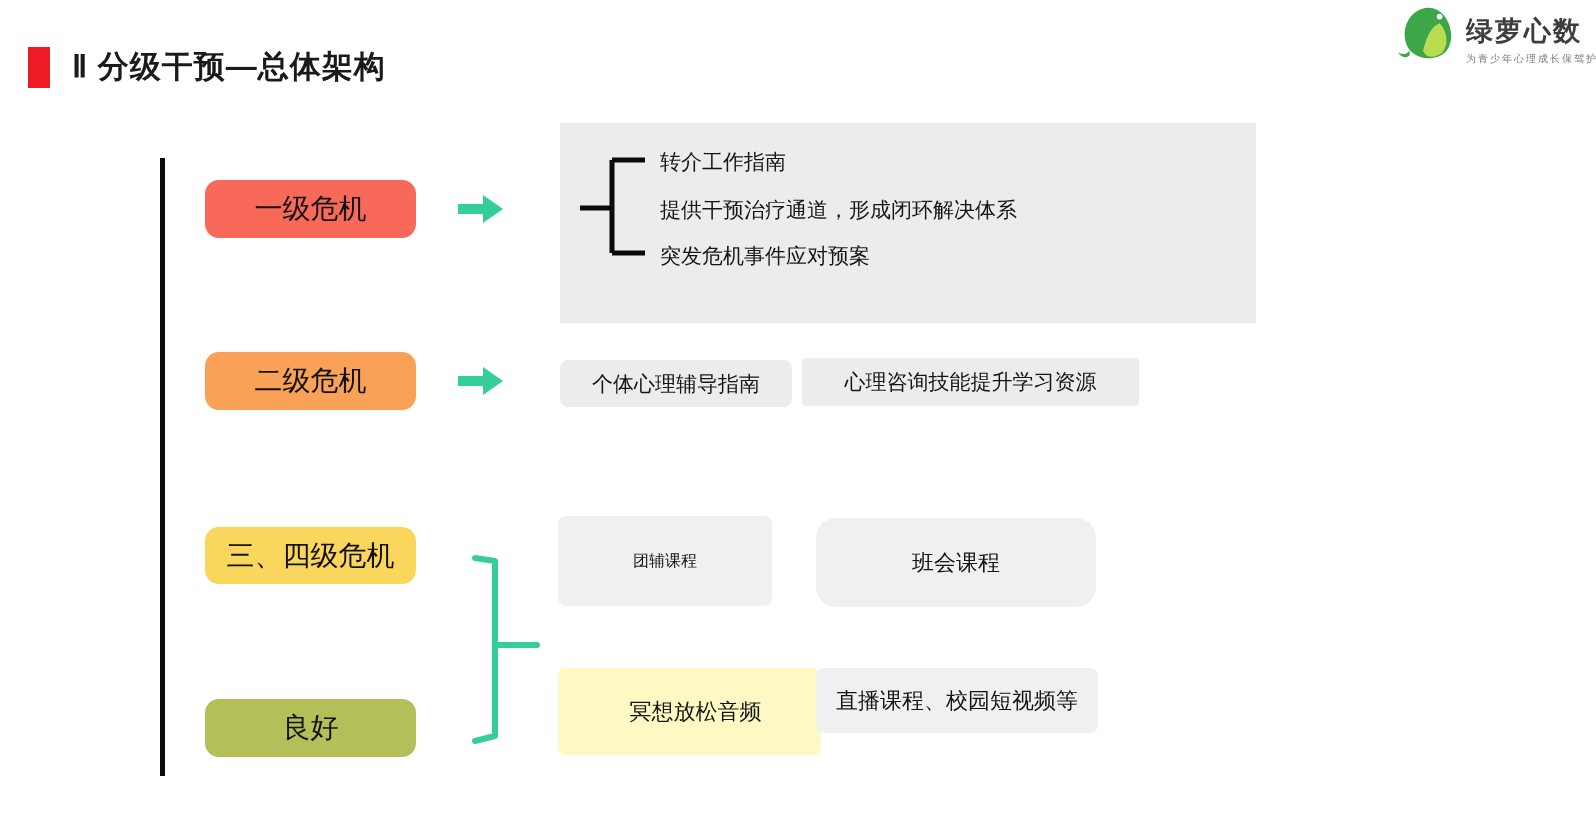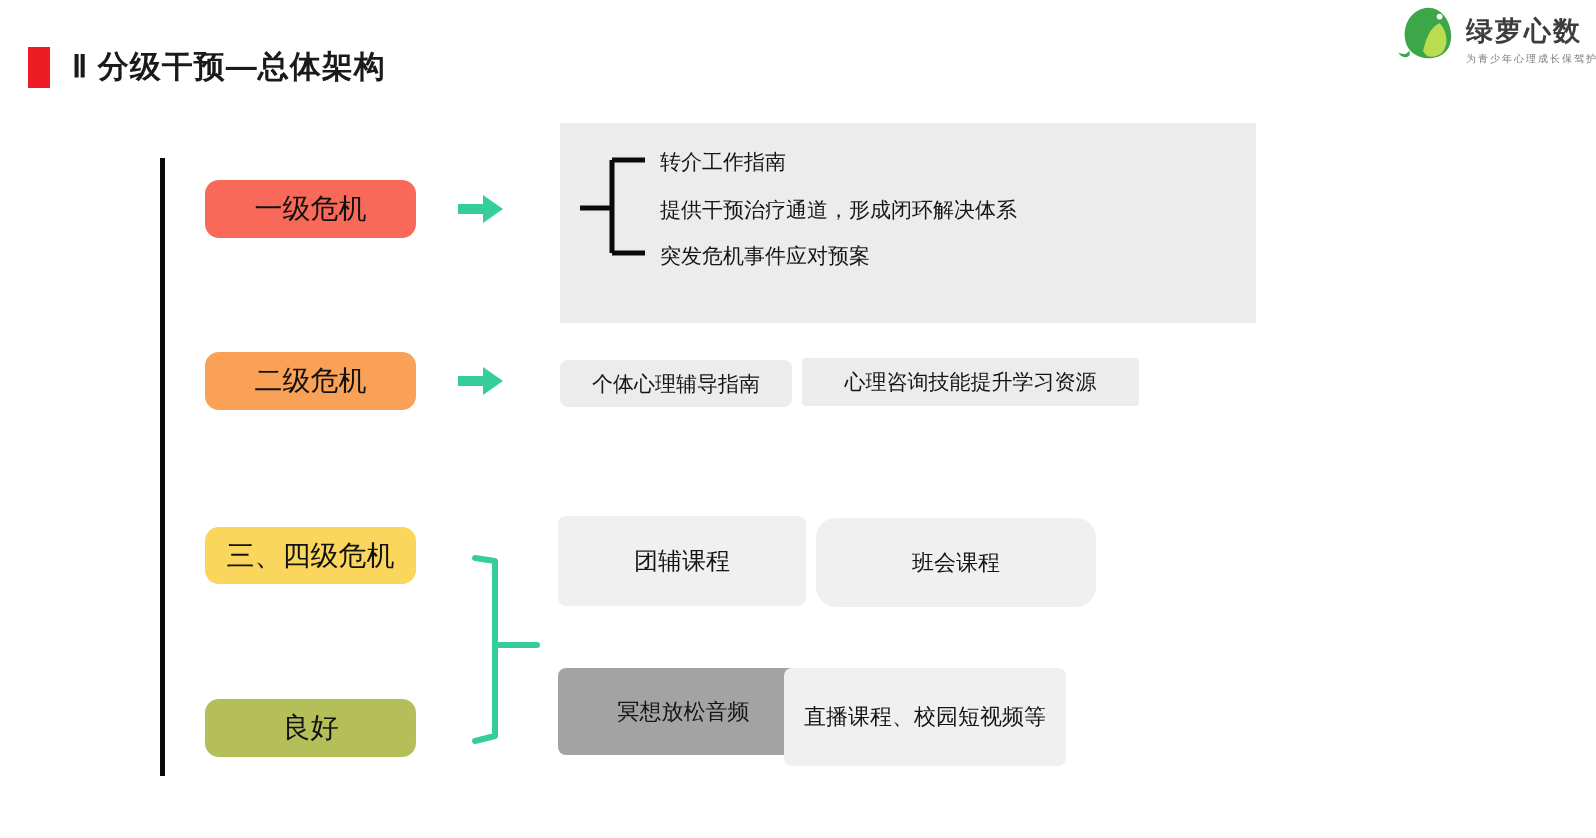--- a/index.html
+++ b/index.html
@@ -52,24 +52,24 @@
   .panel-item-2 { top:73px; }
   .panel-item-3 { top:119px; }
 
   
   .gbox {
     position:absolute; display:flex; align-items:center; justify-content:center;
     color:#151515; white-space:nowrap;
   }
   .r2a { left:560px; top:360px; width:232px; height:47px; border-radius:8px; font-size:21px; }
   .r2b { left:802px; top:358px; width:337px; height:48px; border-radius:4px; font-size:21px; }
-  .b1 { left:558px; top:516px; width:248px; height:90px; border-radius:8px; font-size:24px; }
+  .b1 { left:558px; top:516px; width:214px; height:90px; border-radius:8px; font-size:16px; }
   .b2 { left:816px; top:518px; width:280px; height:89px; border-radius:20px; font-size:22px; }
   .b3 { left:558px; top:668px; width:251px; height:87px; border-radius:8px; font-size:22px; }
-  .b4 { left:784px; top:668px; width:282px; height:98px; border-radius:8px; font-size:22px; }
+  .b4 { left:816px; top:668px; width:282px; height:65px; border-radius:8px; font-size:22px; }
 
   
   .brace { position:absolute; left:465px; top:548px; width:90px; height:205px; }
 </style>
 </head>
 <body>
 
 <div class="slide">
 
   <div class="accent-bar" style="background-color: rgb(238, 28, 37);"></div>
@@ -113,16 +113,16 @@
 
   <div class="gbox r2a" style="background-color: rgb(236, 236, 236);">个体心理辅导指南</div>
   <div class="gbox r2b" style="background-color: rgb(236, 236, 236);">心理咨询技能提升学习资源</div>
 
   <svg class="brace" viewBox="0 0 90 205">
     <path d="M10 10 L30 13 L30 188 L10 193 M30 97 H72" fill="none" stroke-width="6" stroke-linecap="round" stroke-linejoin="round" stroke="#35ce9b"></path>
   </svg>
 
   <div class="gbox b1" style="background-color: rgb(240, 240, 240);">团辅课程</div>
   <div class="gbox b2" style="background-color: rgb(240, 240, 240);">班会课程</div>
-  <div class="gbox b3" style="background-color: #a3a3a3;">冥想放松音频</div>
+  <div class="gbox b3" style="background-color: #fef9c3; padding-left: 12px;">冥想放松音频</div>
   <div class="gbox b4" style="background-color: rgb(240, 240, 240);">直播课程、校园短视频等</div>
 
 </div>
 
 </body></html>

